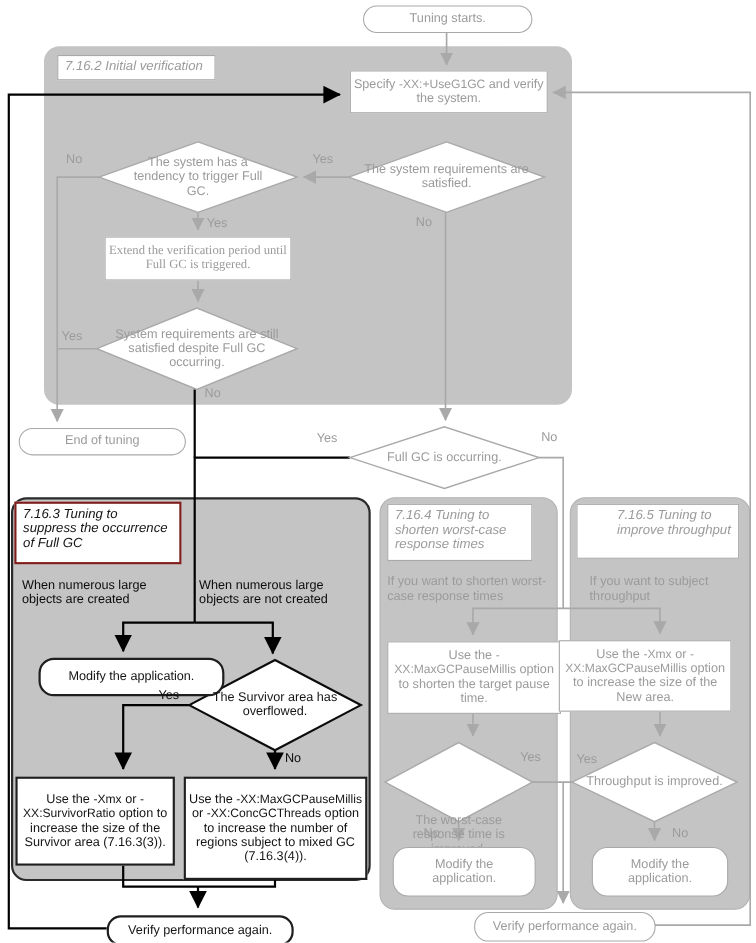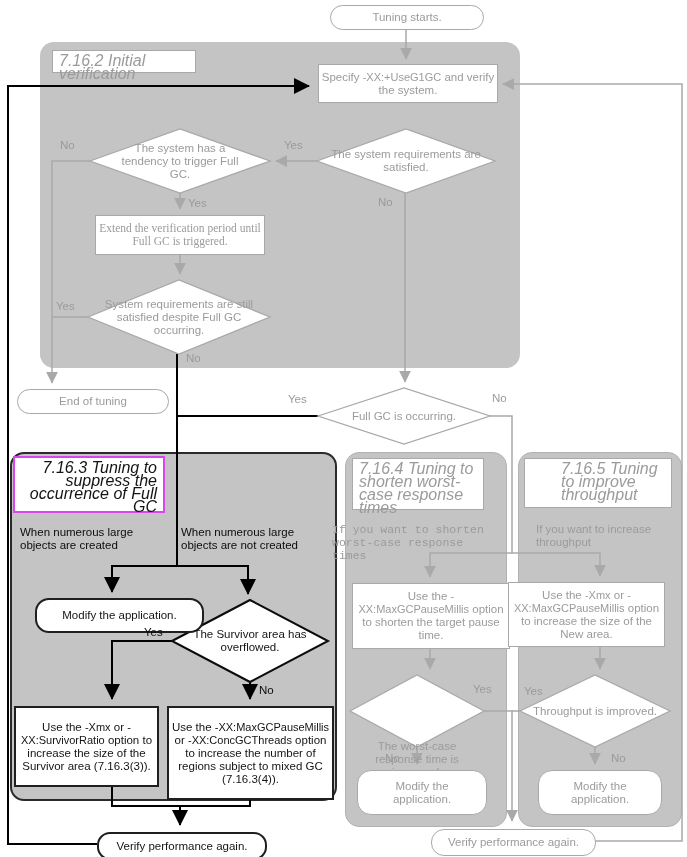--- a/index.html
+++ b/index.html
@@ -6,22 +6,22 @@
   .stage{position:relative;width:687px;height:857px;background:#fff;overflow:hidden;
          font-family:"Liberation Sans",sans-serif;font-size:11.5px;line-height:13px;color:#9b9b9b;}
   .sec{position:absolute;background:#c4c4c4;border-radius:14px;}
   .sec.dark{border:2px solid #2a2a2a;}
   .sec.edged{border:1px solid #b2b2b2;}
   .box{position:absolute;background:#fff;border:1px solid #a9a9a9;display:flex;
        align-items:center;justify-content:center;text-align:center;color:#9b9b9b;}
   .box.dark{border:2px solid #1f1f1f;color:#141414;}
   .pill{border-radius:13px;}
   .seclabel{position:absolute;background:#fff;border:1px solid #a9a9a9;font-style:italic;
-            font-size:16px;padding:3px 6px;box-sizing:border-box;color:#9b9b9b;}
-  .seclabel.dark{border:2px solid #d946ef;color:#141414;text-align:right;}
+            font-size:12px;padding:3px 6px;box-sizing:border-box;color:#9b9b9b;}
+  .seclabel.dark{border:2px solid #7f1d1d;color:#141414;}
   .dtext{position:absolute;display:flex;align-items:center;justify-content:center;
          text-align:center;color:#9b9b9b;}
   .dtext.dark{color:#141414;}
   .lbl{position:absolute;color:#9b9b9b;font-size:11.5px;}
   .lbl.dark{color:#0c0c0c;}
   .cond{position:absolute;color:#9b9b9b;text-align:left;}
   .mono{font-family:Liberation Sans, sans-serif;font-size:11px;}
   svg.wires{position:absolute;left:0;top:0;pointer-events:none;}
 </style>
 </head>
@@ -148,38 +148,38 @@
     <span><span>Use the </span><span class="mono">-XX:MaxGCPauseMillis</span><span> or </span><span class="mono">-XX:ConcGCThreads</span><span> option to increase the number of regions subject to mixed GC (7.16.3(4)).</span></span>
   </div>
 
   <div class="box dark pill" style="left:97px;top:832px;width:166px;height:24px;">
     <span>Verify performance again.</span>
   </div>
 
   <div class="seclabel" style="left:352px;top:458px;width:132px;height:52px;">
     <span>7.16.4 Tuning to shorten worst-case response times</span>
   </div>
-  <div class="cond" style="left:332px;top:523px;width:154px;font-family:Liberation Mono, monospace;">
+  <div class="cond" style="left:352px;top:523px;width:154px;">
     <span>If you want to shorten worst-case response times</span>
   </div>
   <div class="box" style="left:352px;top:583px;width:156px;height:64px;">
     <span><span>Use the </span><span class="mono">-XX:MaxGCPauseMillis</span><span> option to shorten the target pause time.</span></span>
   </div>
   <div class="dtext" style="left:353px;top:687px;width:128px;height:48px;margin-top:48px;">
     <span>The worst-case response time is improved.</span>
   </div>
   <div class="box pill" style="left:357px;top:770px;width:128px;height:43px;border-radius:14px;">
     <span style="width:80px;">Modify the application.</span>
   </div>
 
   <div class="seclabel" style="left:524px;top:458px;width:148px;height:50px;padding-left:36px;">
     <span>7.16.5 Tuning to improve throughput</span>
   </div>
   <div class="cond" style="left:536px;top:523px;width:134px;">
-    <span>If you want to increase throughput</span>
+    <span>If you want to subject throughput</span>
   </div>
   <div class="box" style="left:508px;top:582px;width:155px;height:63px;">
     <span><span>Use the </span><span class="mono">-Xmx</span><span> or </span><span class="mono">-XX:MaxGCPauseMillis</span><span> option to increase the size of the New area.</span></span>
   </div>
   <div class="dtext" style="left:532px;top:690px;width:126px;height:42px;">
     <span>Throughput is improved.</span>
   </div>
   <div class="box pill" style="left:538px;top:770px;width:122px;height:43px;border-radius:14px;">
     <span style="width:80px;">Modify the application.</span>
   </div>

